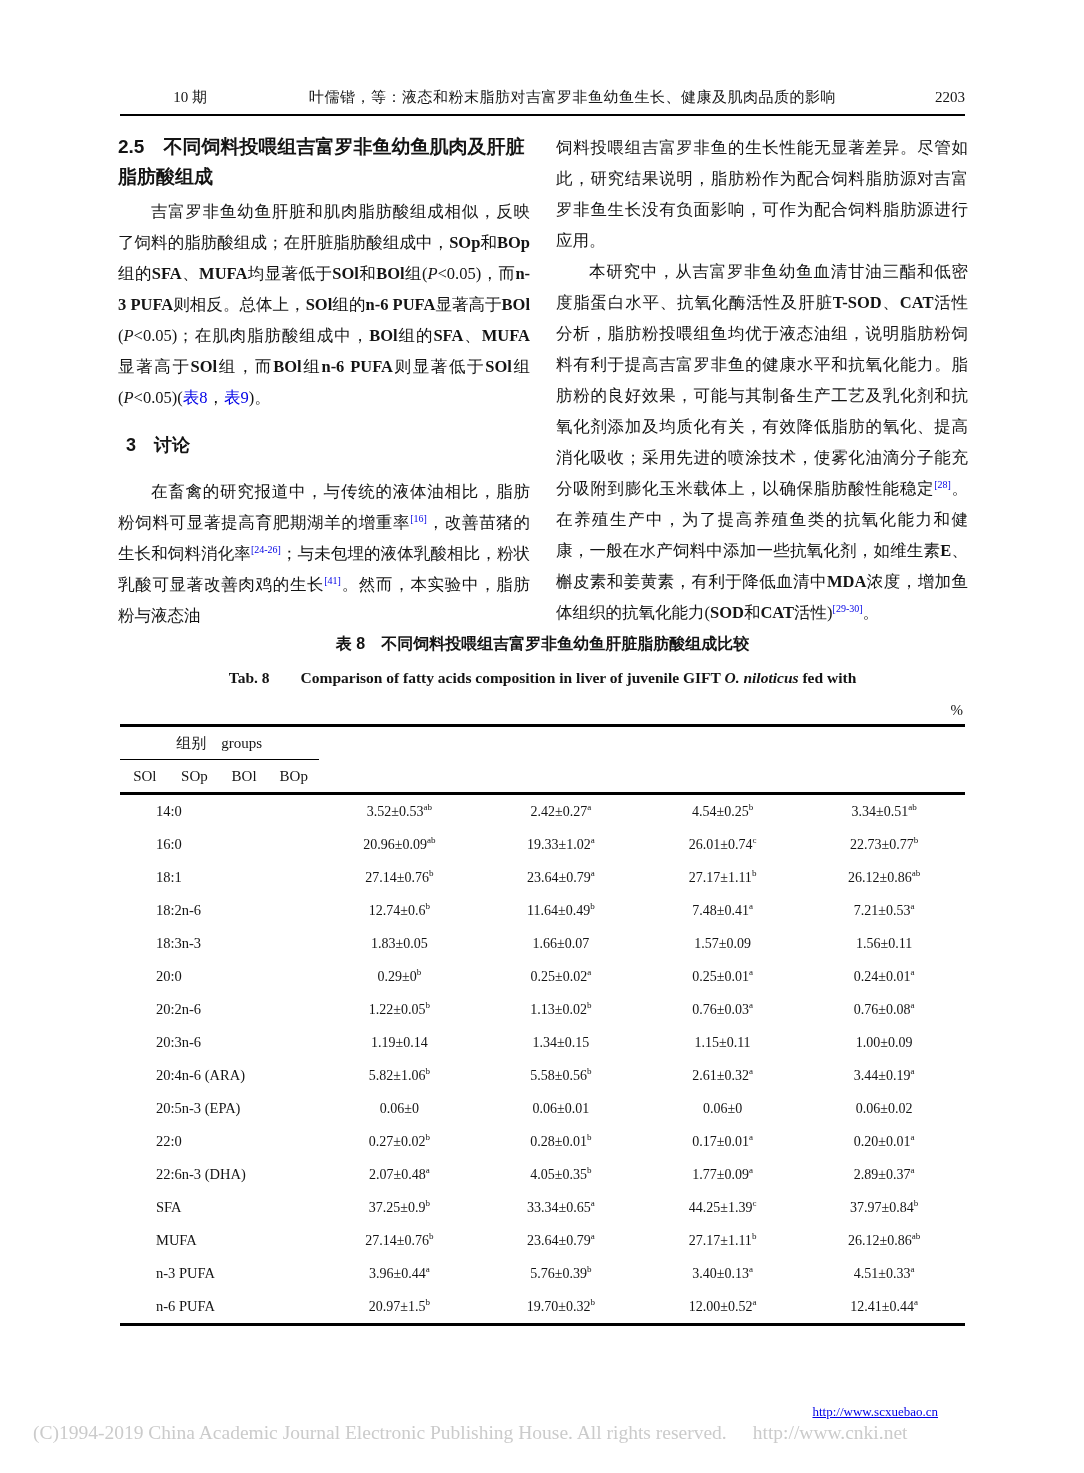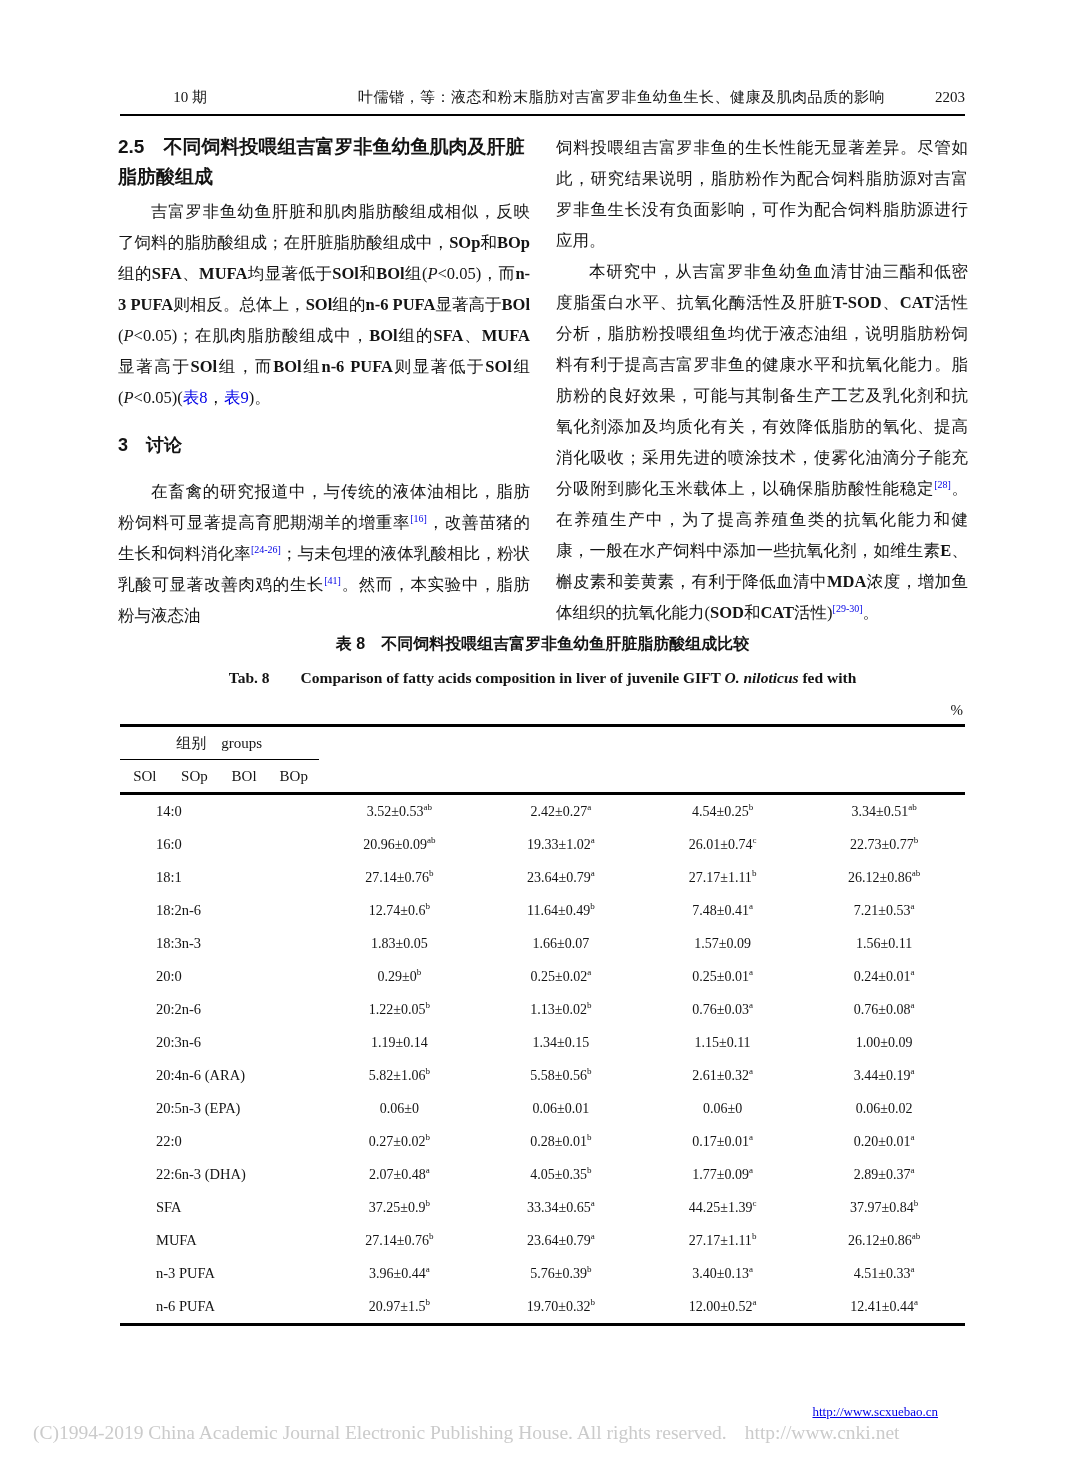--- a/index.html
+++ b/index.html
@@ -8,30 +8,30 @@
     --text:#141414;
   }
   *{margin:0;padding:0;box-sizing:border-box;}
   html,body{background:#ffffff;}
   body{font-family:"Liberation Serif","DejaVu Serif",serif;color:var(--text);}
   .page{position:relative;width:1084px;height:1473px;background:#fff;overflow:hidden;}
 
   
   .run-head{position:absolute;top:88px;left:120px;width:845px;display:flex;align-items:baseline;font-size:15px;}
   .run-head .issue{width:140px;text-align:center;}
-  .run-head .rtitle{flex:1;text-align:right;letter-spacing:.5px;}
+  .run-head .rtitle{flex:1;text-align:center;letter-spacing:.5px;}
   .run-head .pageno{width:80px;text-align:right;}
   .head-rule{position:absolute;top:114px;left:120px;width:845px;height:2px;background:#000;}
 
   
   .col{position:absolute;top:132px;width:412px;font-size:16.5px;line-height:31px;text-align:justify;}
   .col-left{left:118px;}
   .col-right{left:556px;}
   .sec-head{font-family:"Liberation Sans","DejaVu Sans",sans-serif;font-weight:bold;font-size:19px;line-height:30px;text-align:left;}
-  .sec3-head{font-family:"Liberation Sans","DejaVu Sans",sans-serif;font-weight:bold;font-size:18px;margin-top:17px;margin-bottom:15px;text-align:left;}
+  .sec3-head{font-family:"Liberation Sans","DejaVu Sans",sans-serif;font-weight:bold;font-size:18px;margin-top:17px;margin-bottom:15px;text-align:left;margin-left:8px;}
   p.indent{text-indent:2em;}
   p.body-par{margin-top:4px;}
   .col b{font-family:"Liberation Serif","DejaVu Serif",serif;}
   sup.cite-ref{color:var(--link);font-size:10px;line-height:0;}
   .ref-link{color:var(--link);cursor:pointer;}
 
   
   .tbl-wrap{position:absolute;top:634px;left:120px;width:845px;}
   .cap-cn{font-family:"Liberation Sans","DejaVu Sans",sans-serif;font-weight:bold;font-size:16px;text-align:center;height:26px;}
   .cap-en1{font-weight:bold;font-size:15.5px;text-align:center;height:24px;margin-top:8px;}
@@ -46,21 +46,21 @@
   .groups-title{height:32px;line-height:32px;text-align:center;font-size:15px;}
   .group-names{display:grid;grid-template-columns:repeat(4,1fr);height:32px;line-height:32px;text-align:center;font-size:15px;}
 
   .trow{display:grid;grid-template-columns:23.5% 19.125% 19.125% 19.125% 19.125%;height:33px;align-items:center;}
   .td.lab{padding-left:36px;font-size:14.5px;white-space:nowrap;}
   .td.val{text-align:center;font-size:14px;white-space:nowrap;}
   .td.val sup{font-size:9px;line-height:0;}
 
   
   .journal-link{position:absolute;top:1404px;right:146px;font-size:13px;color:var(--link);text-decoration:underline;cursor:pointer;font-family:"Liberation Serif","DejaVu Serif",serif;}
-  .watermark{position:absolute;top:1422px;left:33px;width:1010px;font-size:19.5px;color:var(--watermark);display:flex;gap:18px;white-space:nowrap;}
+  .watermark{position:absolute;top:1422px;left:33px;width:1010px;font-size:19.5px;color:var(--watermark);display:flex;gap:26px;white-space:nowrap;}
 </style>
 </head>
 <body>
 
 <div class="page">
 
   <div class="run-head">
     <span class="issue">10 期</span>
     <span class="rtitle">叶儒锴，等：液态和粉末脂肪对吉富罗非鱼幼鱼生长、健康及肌肉品质的影响</span>
     <span class="pageno">2203</span>

